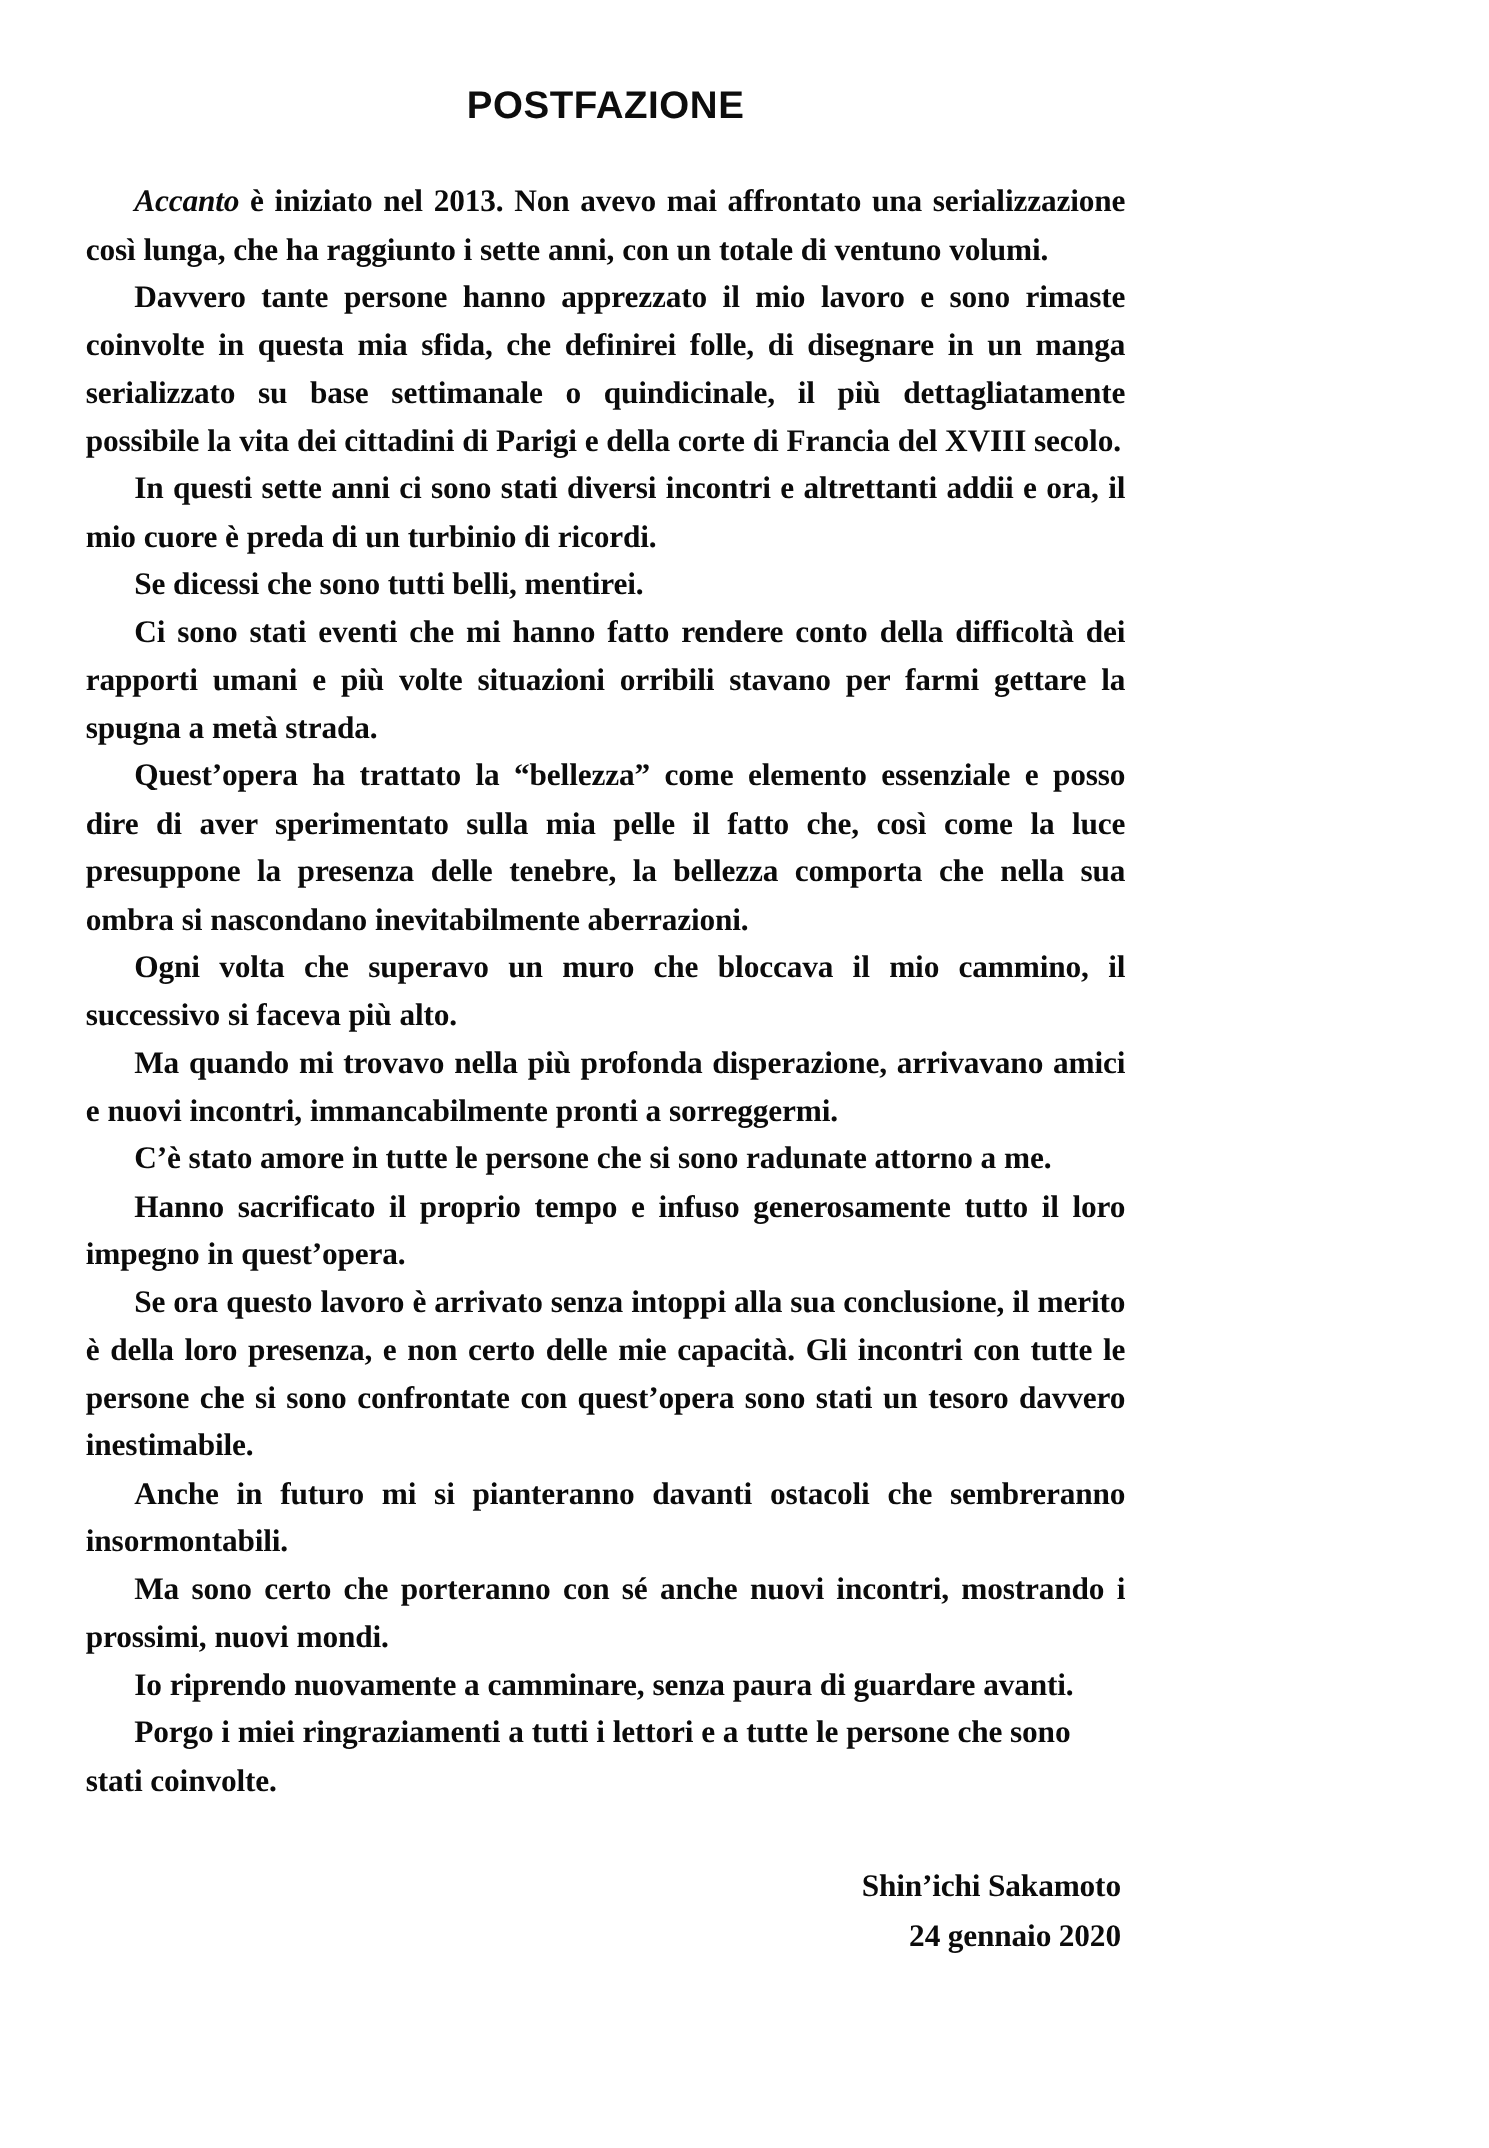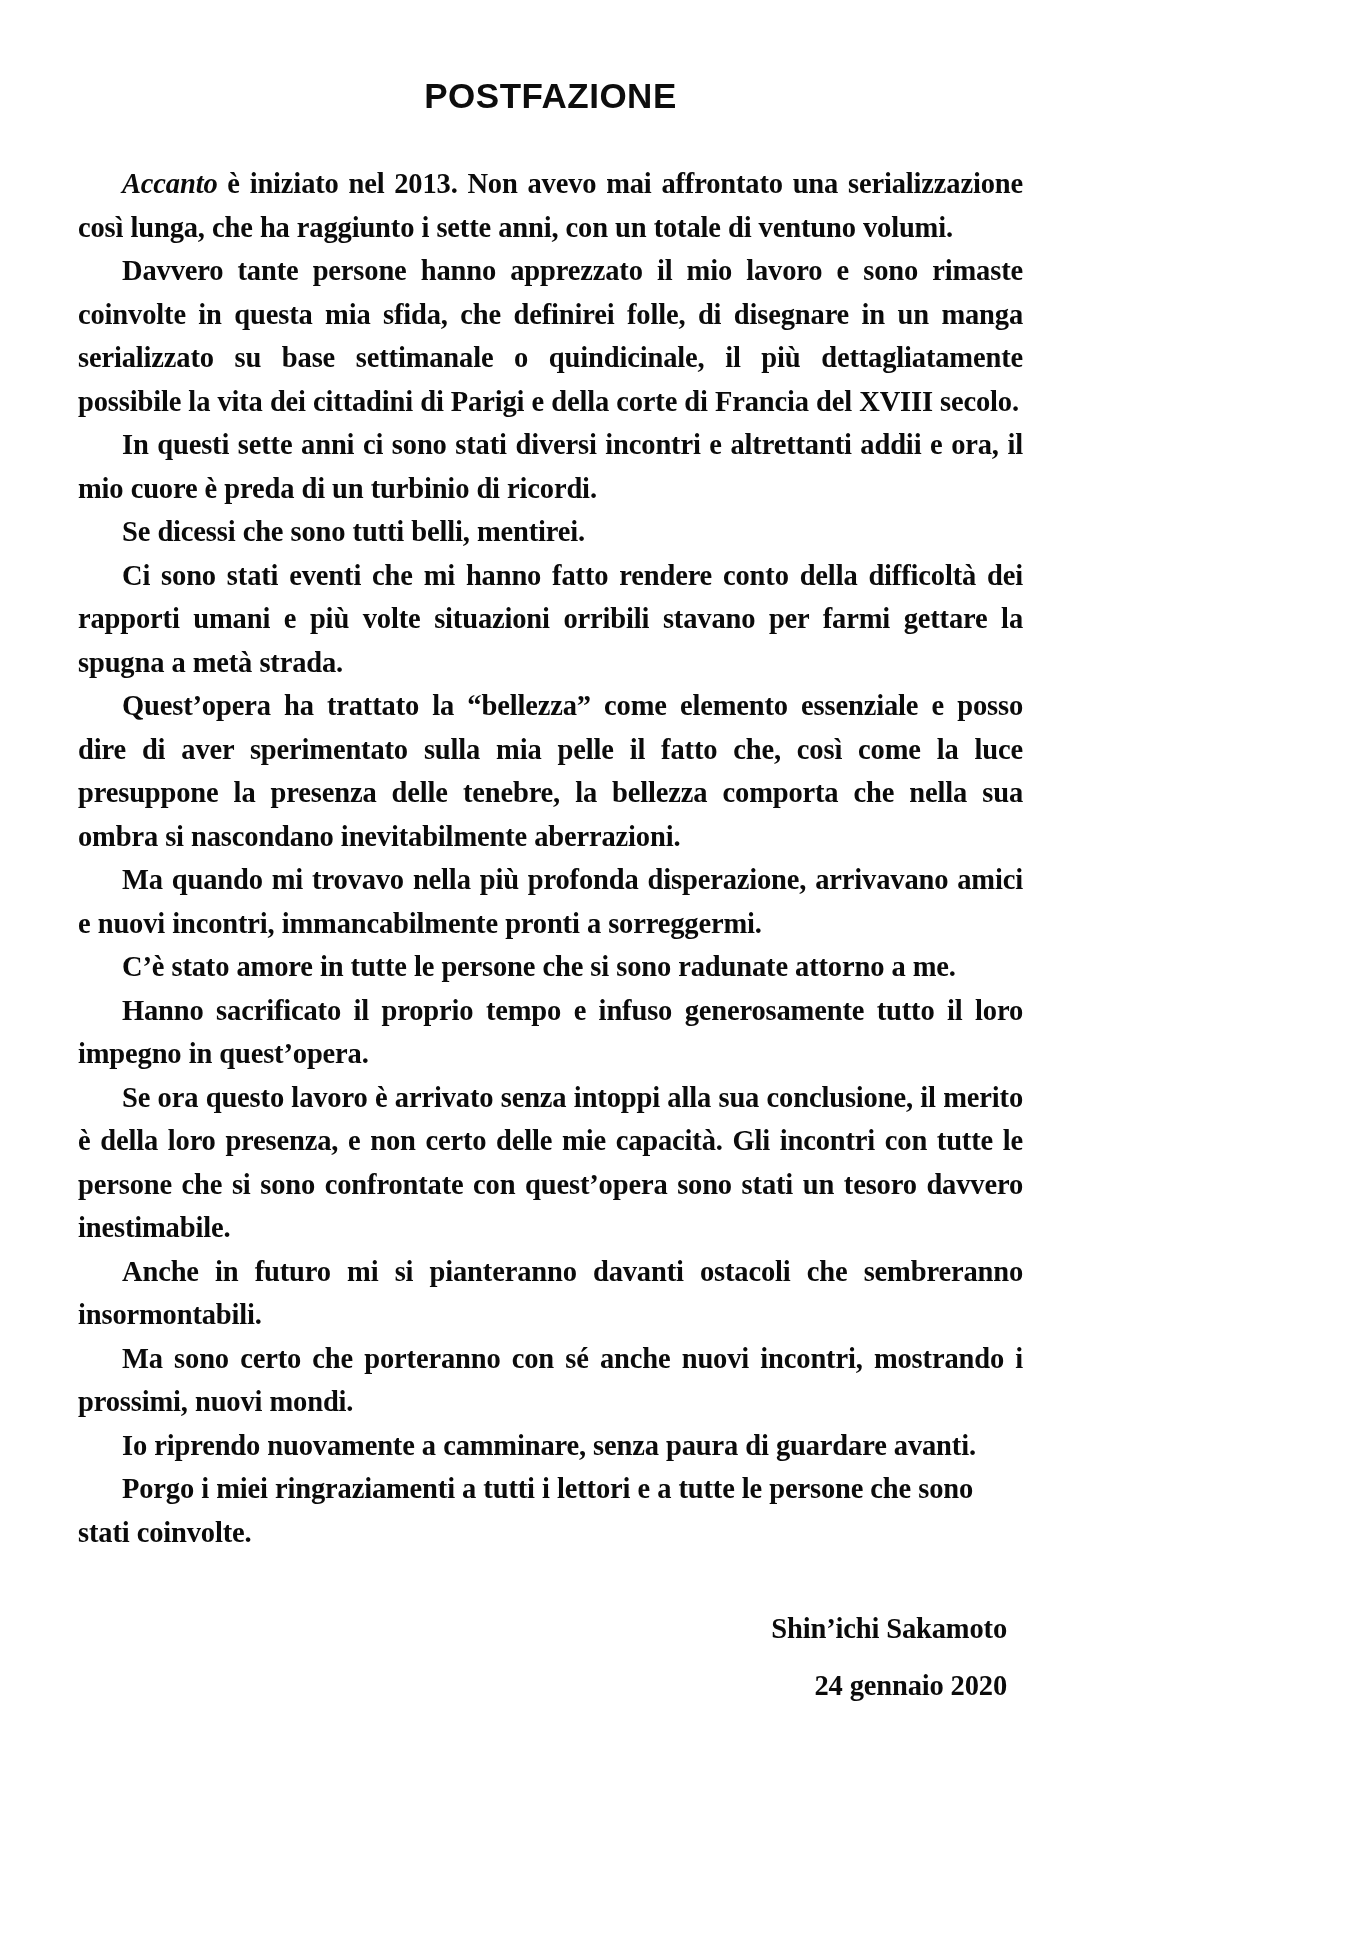--- a/index.html
+++ b/index.html
@@ -60,21 +60,21 @@
     margin-top: 54px;
     text-align: right;
     font-family: "Liberation Serif", "DejaVu Serif", serif;
     font-weight: bold;
     font-size: 28.5px;
     line-height: 41px;
     color: #0b0b0b;
     letter-spacing: -0.15px;
   }
   .signature div {
-    margin: 16px;
+    margin: 4px;
   }
 </style>
 </head>
 <body>
 
 <div class="page">
   <div class="content">
 
     <h1 class="doc-title">POSTFAZIONE</h1>
 
@@ -85,20 +85,21 @@
       <p class="para">Davvero tante persone hanno apprezzato il mio lavoro e sono rimaste coinvolte in questa mia sfida, che definirei folle, di disegnare in un manga serializzato su base settimanale o quindicinale, il più dettagliatamente possibile la vita dei cittadini di Parigi e della corte di Francia del XVIII secolo.</p>
 
       <p class="para">In questi sette anni ci sono stati diversi incontri e altrettanti addii e ora, il mio cuore è preda di un turbinio di ricordi.</p>
 
       <p class="para">Se dicessi che sono tutti belli, mentirei.</p>
 
       <p class="para">Ci sono stati eventi che mi hanno fatto rendere conto della difficoltà dei rapporti umani e più volte situazioni orribili stavano per farmi gettare la spugna a metà strada.</p>
 
       <p class="para">Quest’opera ha trattato la “bellezza” come elemento essenziale e posso dire di aver sperimentato sulla mia pelle il fatto che, così come la luce presuppone la presenza delle tenebre, la bellezza comporta che nella sua ombra si nascondano inevitabilmente aberrazioni.</p>
 
+      <p class="para">Ogni volta che superavo un muro che bloccava il mio cammino, il successivo si faceva più alto.</p>
 
 
       <p class="para">Ma quando mi trovavo nella più profonda disperazione, arrivavano amici e nuovi incontri, immancabilmente pronti a sorreggermi.</p>
 
       <p class="para">C’è stato amore in tutte le persone che si sono radunate attorno a me.</p>
 
       <p class="para">Hanno sacrificato il proprio tempo e infuso generosamente tutto il loro impegno in quest’opera.</p>
 
       <p class="para">Se ora questo lavoro è arrivato senza intoppi alla sua conclusione, il merito è della loro presenza, e non certo delle mie capacità. Gli incontri con tutte le persone che si sono confrontate con quest’opera sono stati un tesoro davvero inestimabile.</p>
 

